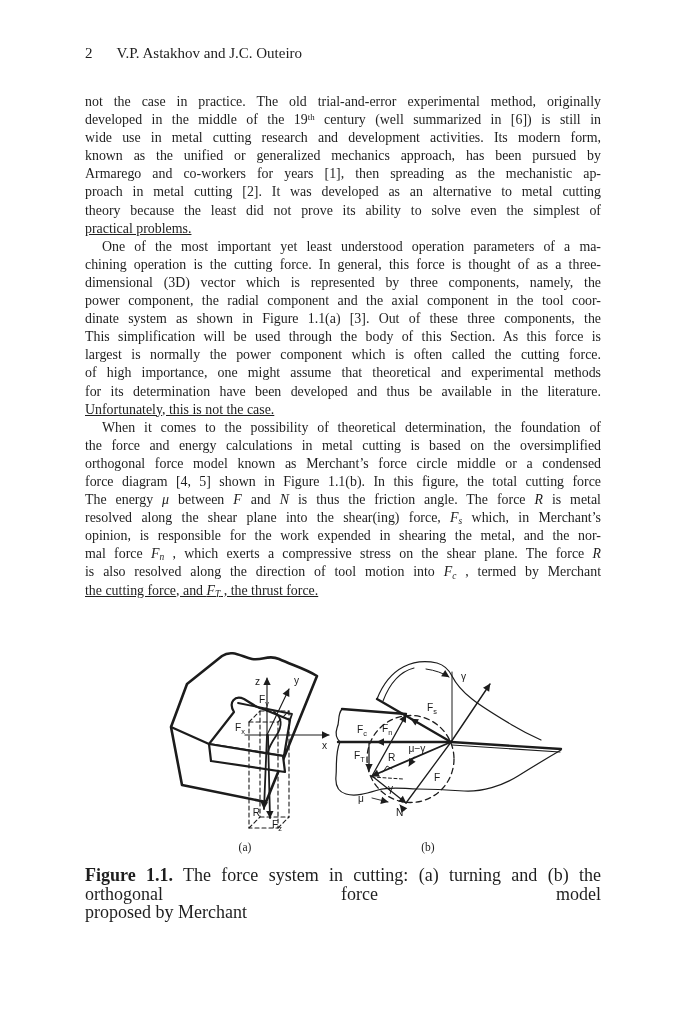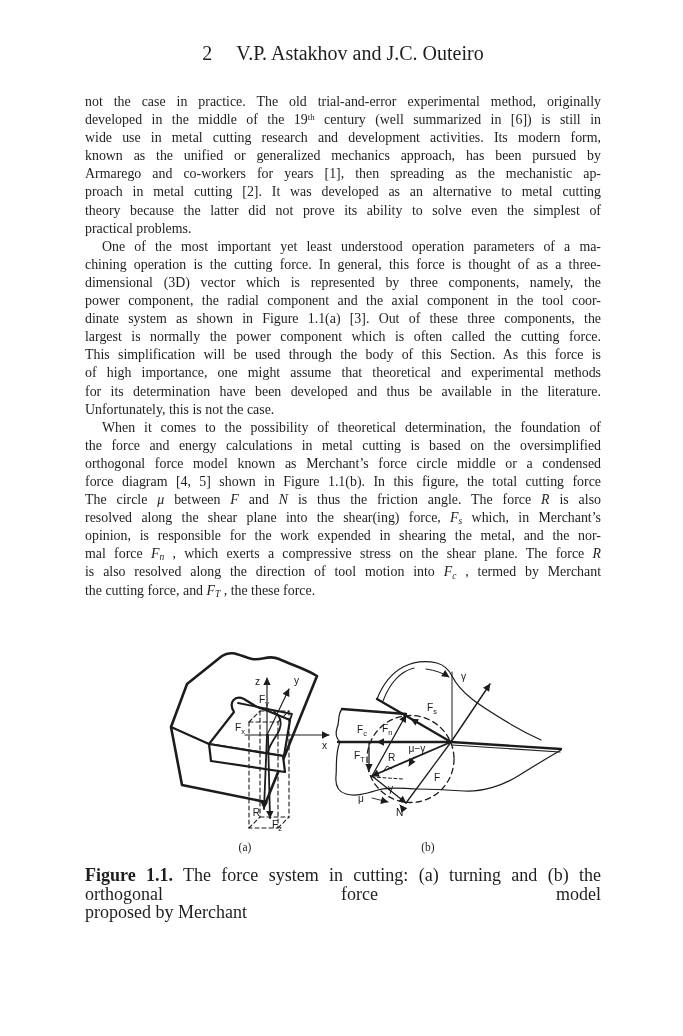--- a/index.html
+++ b/index.html
@@ -6,29 +6,29 @@
   .page{
     position:relative;
     width:683px;height:1036px;
     background:#ffffff;
     overflow:hidden;
     font-family:"Liberation Serif", serif;
     color:#1e1e1e;
   }
   .pagehead{
     position:absolute;left:85px;top:45px;width:516px;
-    font-size:20px;line-height:16px;text-align:center;
+    font-size:15px;line-height:16px;
   }
   .pagehead .rtitle{margin-left:24px;}
   .bodytext{
     position:absolute;left:85px;top:93px;width:516px;
     font-size:13.9px;line-height:18.1px;
   }
   .tline{text-align:justify;text-align-last:justify;}
-  .tline.lastline{text-align-last:left;}
+  .tline.lastline{text-align-last:left;text-decoration:underline;}
   .tline.indent{text-indent:17px;}
   .seg-i{font-style:italic;}
   .seg-sup{font-size:0.64em;position:relative;top:-0.42em;line-height:0;margin-top:40px;}
   .seg-isub{font-style:italic;font-size:0.68em;position:relative;top:0.22em;line-height:0;}
   .figwrap{position:absolute;left:140px;top:646px;width:440px;height:212px;}
   .caption{
     position:absolute;left:85px;top:866px;width:516px;
     font-size:18px;line-height:18.6px;
   }
   .cap-just{text-align:justify;text-align-last:justify;}
@@ -49,42 +49,42 @@
     <span class="pnum">2</span><span class="rtitle">V.P. Astakhov and J.C. Outeiro</span>
   </div>
 
   <div class="bodytext">
       <div class="tline"><span>not the case in practice. The old trial-and-error experimental method, originally</span></div>
       <div class="tline"><span>developed in the middle of the 19</span><span class="seg-sup">th</span><span> century (well summarized in [6]) is still in</span></div>
       <div class="tline"><span>wide use in metal cutting research and development activities. Its modern form,</span></div>
       <div class="tline"><span>known as the unified or generalized mechanics approach, has been pursued by</span></div>
       <div class="tline"><span>Armarego and co-workers for years [1], then spreading as the mechanistic ap-</span></div>
       <div class="tline"><span>proach in metal cutting [2]. It was developed as an alternative to metal cutting</span></div>
-      <div class="tline"><span>theory because the latter did not prove its ability to solve even the simplest of</span></div>
+      <div class="tline"><span>theory because the least did not prove its ability to solve even the simplest of</span></div>
       <div class="tline lastline"><span>practical problems.</span></div>
       <div class="tline indent"><span>One of the most important yet least understood operation parameters of a ma-</span></div>
       <div class="tline"><span>chining operation is the cutting force. In general, this force is thought of as a three-</span></div>
       <div class="tline"><span>dimensional (3D) vector which is represented by three components, namely, the</span></div>
       <div class="tline"><span>power component, the radial component and the axial component in the tool coor-</span></div>
       <div class="tline"><span>dinate system as shown in Figure 1.1(a) [3]. Out of these three components, the</span></div>
+      <div class="tline"><span>This simplification will be used through the body of this Section. As this force is</span></div>
       <div class="tline"><span>largest is normally the power component which is often called the cutting force.</span></div>
-      <div class="tline"><span>This simplification will be used through the body of this Section. As this force is</span></div>
       <div class="tline"><span>of high importance, one might assume that theoretical and experimental methods</span></div>
       <div class="tline"><span>for its determination have been developed and thus be available in the literature.</span></div>
       <div class="tline lastline"><span>Unfortunately, this is not the case.</span></div>
       <div class="tline indent"><span>When it comes to the possibility of theoretical determination, the foundation of</span></div>
       <div class="tline"><span>the force and energy calculations in metal cutting is based on the oversimplified</span></div>
       <div class="tline"><span>orthogonal force model known as Merchant’s force circle middle or a condensed</span></div>
       <div class="tline"><span>force diagram [4, 5] shown in Figure 1.1(b). In this figure, the total cutting force</span></div>
-      <div class="tline"><span>The circle </span><span class="seg-i">μ</span><span> between </span><span class="seg-i">F</span><span> and </span><span class="seg-i">N</span><span> is thus the friction angle. The force </span><span class="seg-i">R</span><span> is also</span></div>
+      <div class="tline"><span>The energy </span><span class="seg-i">μ</span><span> between </span><span class="seg-i">F</span><span> and </span><span class="seg-i">N</span><span> is thus the friction angle. The force </span><span class="seg-i">R</span><span> is metal</span></div>
       <div class="tline"><span>resolved along the shear plane into the shear(ing) force, </span><span class="seg-i">F</span><span class="seg-isub">s</span><span> which, in Merchant’s</span></div>
       <div class="tline"><span>opinion, is responsible for the work expended in shearing the metal, and the nor-</span></div>
       <div class="tline"><span>mal force </span><span class="seg-i">F</span><span class="seg-isub">n</span><span> , which exerts a compressive stress on the shear plane. The force </span><span class="seg-i">R</span></div>
       <div class="tline"><span>is also resolved along the direction of tool motion into </span><span class="seg-i">F</span><span class="seg-isub">c</span><span> , termed by Merchant</span></div>
-      <div class="tline lastline"><span>the cutting force, and </span><span class="seg-i">F</span><span class="seg-isub">T</span><span> , the these force.</span></div>
+      <div class="tline lastline"><span>the cutting force, and </span><span class="seg-i">F</span><span class="seg-isub">T</span><span> , the thrust force.</span></div>
     </div>
 
   <div class="figwrap">
     <svg width="440" height="212" viewBox="140 646 440 212">
       <defs>
         <marker id="ah" markerUnits="userSpaceOnUse" markerWidth="9" markerHeight="9" refX="7.5" refY="4.5" orient="auto">
           <path d="M0.5,0.8 L8,4.5 L0.5,8.2 Z" fill="#1c1c1c"></path>
         </marker>
       </defs>
 

